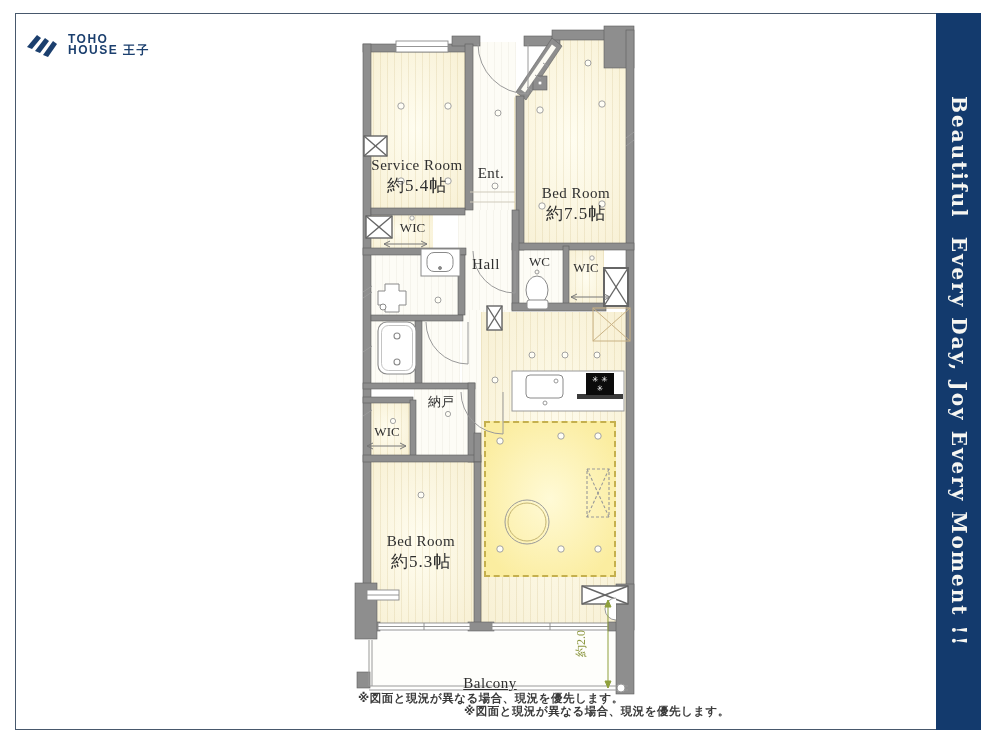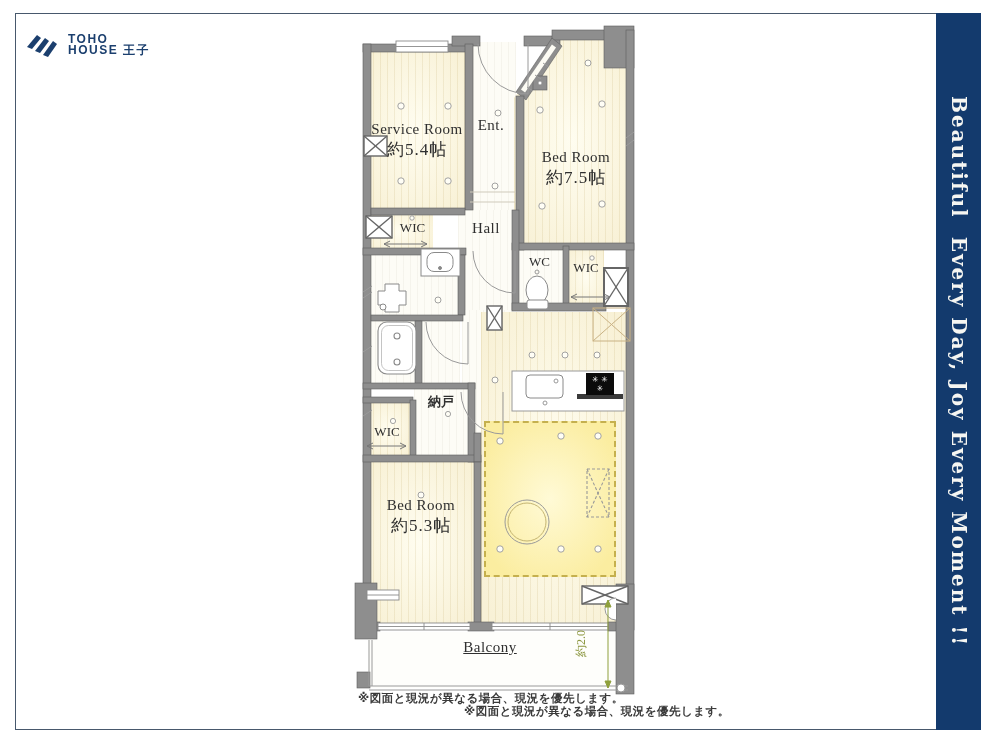--- a/index.html
+++ b/index.html
@@ -24,21 +24,21 @@
      radial-gradient(ellipse at center, #fffdf0 0%, #f8f1d6 90%);}
   .white{background:
      repeating-linear-gradient(90deg, rgba(120,110,80,.06) 0 1px, rgba(0,0,0,0) 1px 7px),
      #fdfcf6;}
   .ldk-high{position:absolute;left:484px;top:421px;width:132px;height:156px;box-sizing:border-box;
      border:2px dashed #c5b04e;
      background:radial-gradient(ellipse at center,#fffad6 0%,#fbeda0 85%);}
   .bed1{clip-path:polygon(0 64px,44px 2px,100% 0,100% 100%,0 100%);}
   
   .lbl{position:absolute;text-align:center;color:#2f2f2f;line-height:1.25;}
-  .rname{font-size:15px;letter-spacing:.5px;}
+  .rname{font-size:15px;letter-spacing:.5px;margin-top:36px;}
   .rsize{font-size:17px;letter-spacing:1px;}
   .small{font-size:13px;text-align:center;}
   .fridge{position:absolute;left:586px;top:373px;width:28px;height:22px;background:#0b0b0b;
           color:#fff;font-size:8px;line-height:9px;text-align:center;padding-top:2px;box-sizing:border-box;
           font-family:"DejaVu Sans",sans-serif;}
   .dim{position:absolute;left:586px;top:630px;width:14px;height:40px;color:#8c9740;
        font-size:12px;transform:rotate(-90deg);transform-origin:center;white-space:nowrap;
        font-family:"Liberation Serif",serif;}
   
   .disc{position:absolute;font-family:"DejaVu Sans","Liberation Sans",sans-serif;
@@ -280,40 +280,40 @@
       <line x1="608" y1="600" x2="608" y2="688"></line>
       <path d="M608,600 l-3,7 6,0 z"></path>
         <path d="M608,688 l-3,-7 6,0 z"></path>
     </g>
   </svg>
 
   <div class="lbl" style="left:368px;top:120px;width:98px;">
     <div class="rname">Service Room</div>
     <div class="rsize">約5.4帖</div>
   </div>
-  <div class="lbl rname" style="left:466px;top:116px;width:50px;">
+  <div class="lbl rname" style="left:466px;top:128px;width:50px;">
     <span>Ent.</span>
   </div>
   <div class="lbl" style="left:520px;top:148px;width:112px;">
     <div class="rname">Bed Room</div>
     <div class="rsize">約7.5帖</div>
   </div>
   <div class="lbl small" style="left:390px;top:220px;width:45px;">
     <span>WIC</span>
   </div>
   <div class="lbl rname" style="left:458px;top:219px;width:56px;text-align:center;">
     <span>Hall</span>
   </div>
   <div class="lbl small" style="left:516px;top:254px;width:47px;">
     <span>WC</span>
   </div>
   <div class="lbl small" style="left:566px;top:260px;width:40px;">
     <span>WIC</span>
   </div>
-  <div class="lbl small" style="left:416px;top:394px;width:50px;font-weight:bold;">
+  <div class="lbl small" style="left:416px;top:394px;width:50px;font-weight:normal;">
     <span>納戸</span>
   </div>
   <div class="lbl small" style="left:364px;top:424px;width:46px;">
     <span>WIC</span>
   </div>
   <div class="lbl" style="left:366px;top:496px;width:110px;">
     <div class="rname">Bed Room</div>
     <div class="rsize">約5.3帖</div>
   </div>
   <div class="lbl rname" style="left:400px;top:638px;width:180px;text-decoration:underline;">

